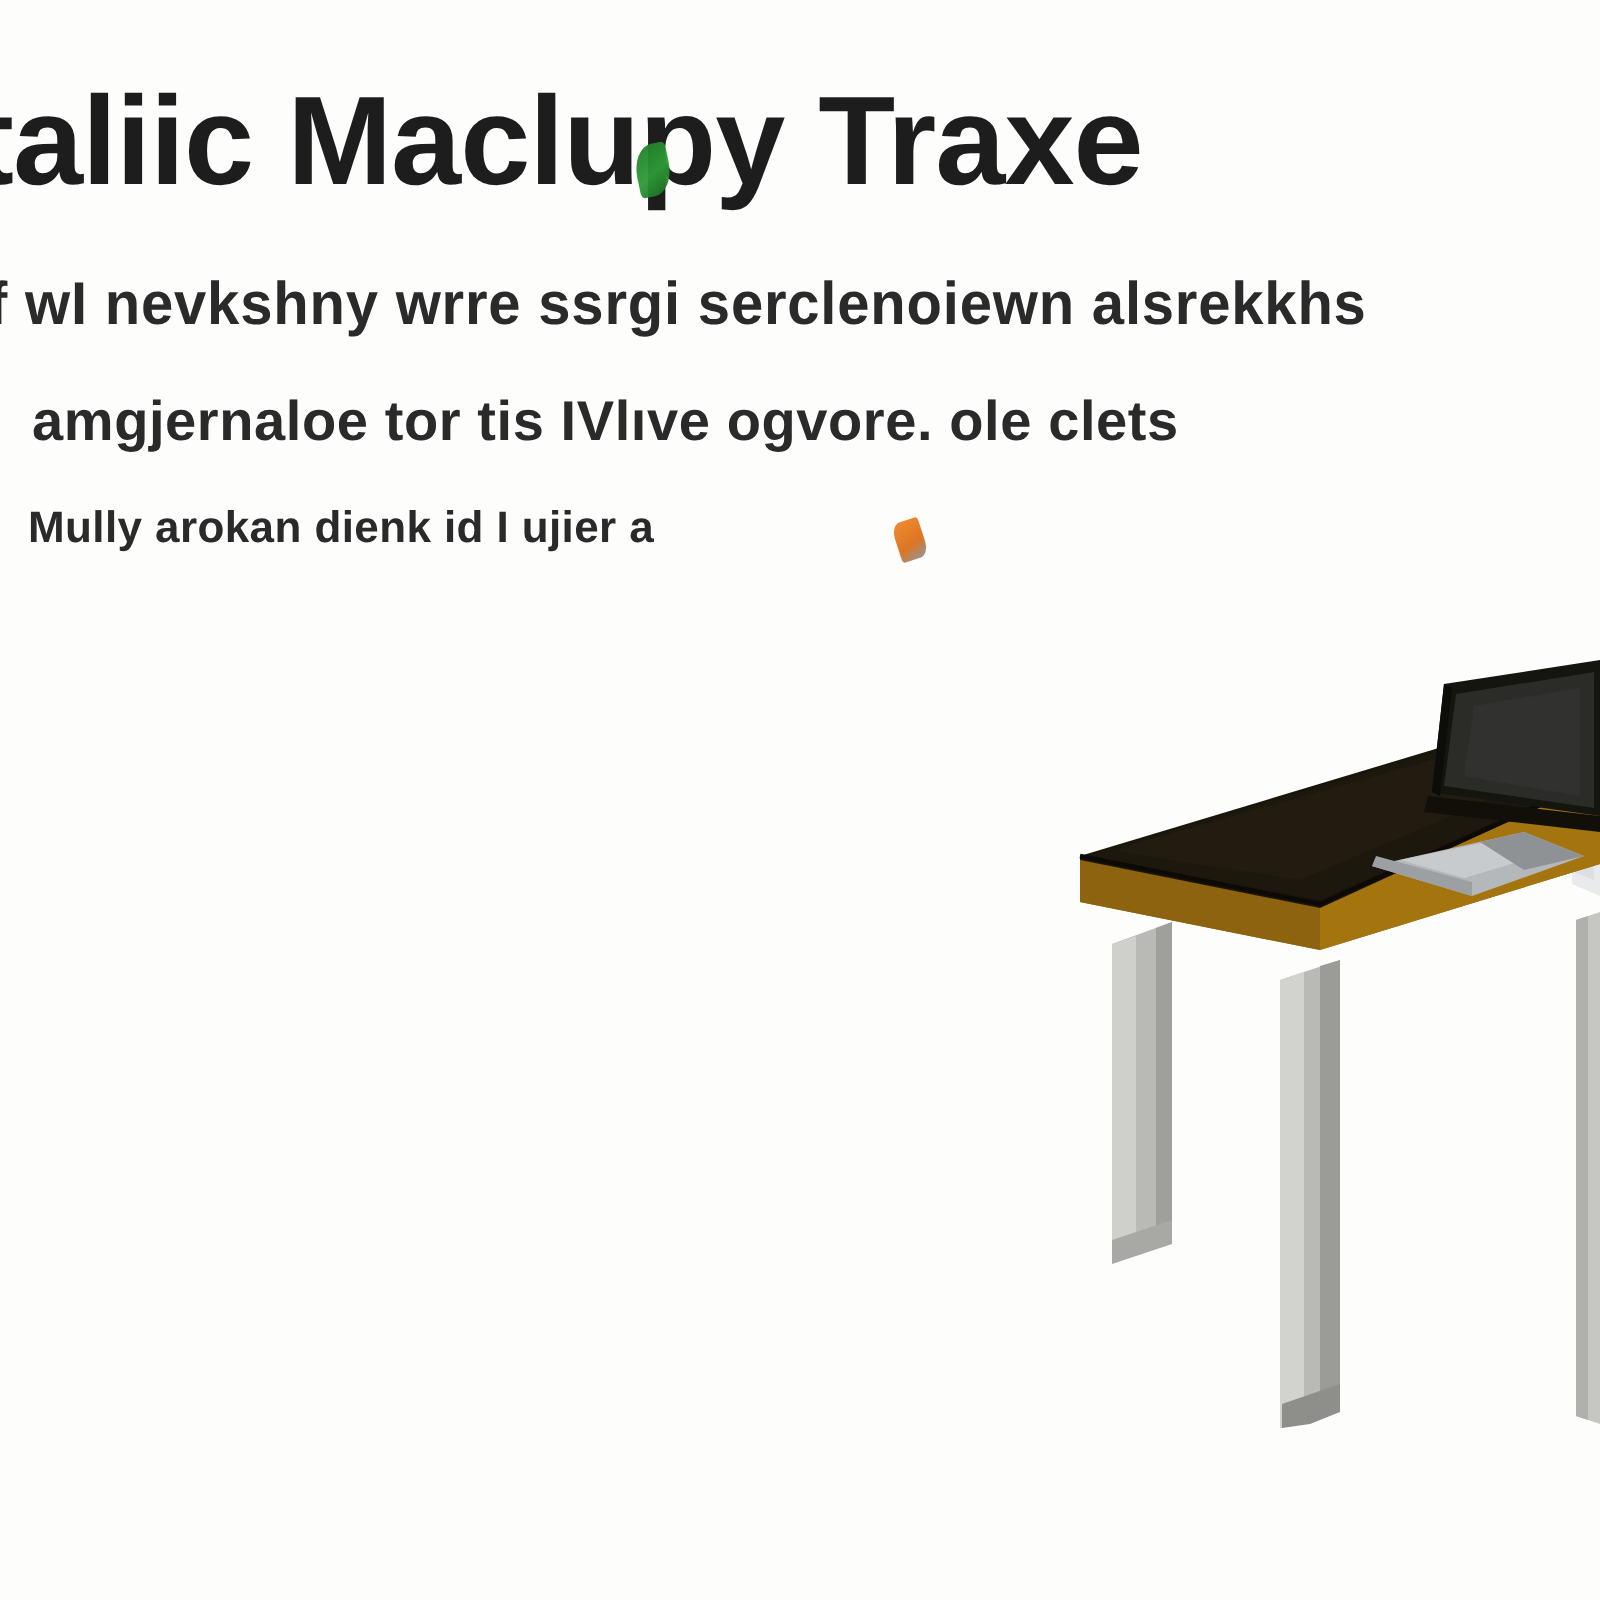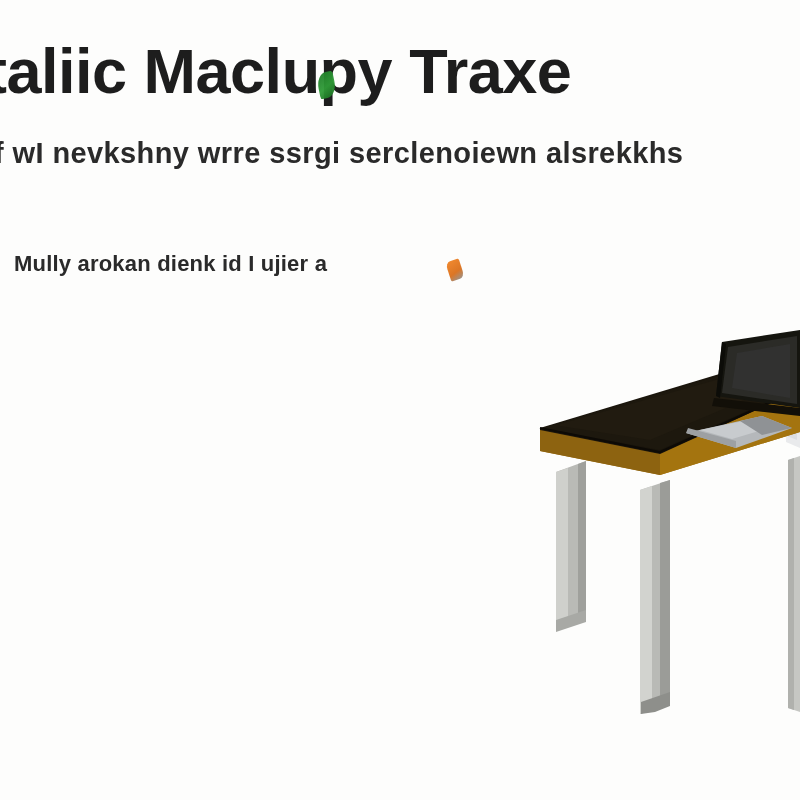--- a/index.html
+++ b/index.html
@@ -114,20 +114,21 @@
 
 <div id="page">
 
   <div class="text-block">
 
     <div class="heading">taliic Maclupy Traxe</div>
     <div class="heading-accent"></div>
 
     <div class="body-line body-line-1">f wI nevkshny wrre ssrgi serclenoiewn alsrekkhs</div>
 
+    <div class="body-line body-line-2">amgjernaloe tor tis IVlıve ogvore. ole clets</div>
 
     <div class="body-line body-line-3">Mully arokan dienk id I ujier a</div>
 
     <div class="body-accent"></div>
   </div>
 
   <div class="scene">
     <svg viewBox="0 0 300 420" xmlns="http://www.w3.org/2000/svg">
 
       <g>

